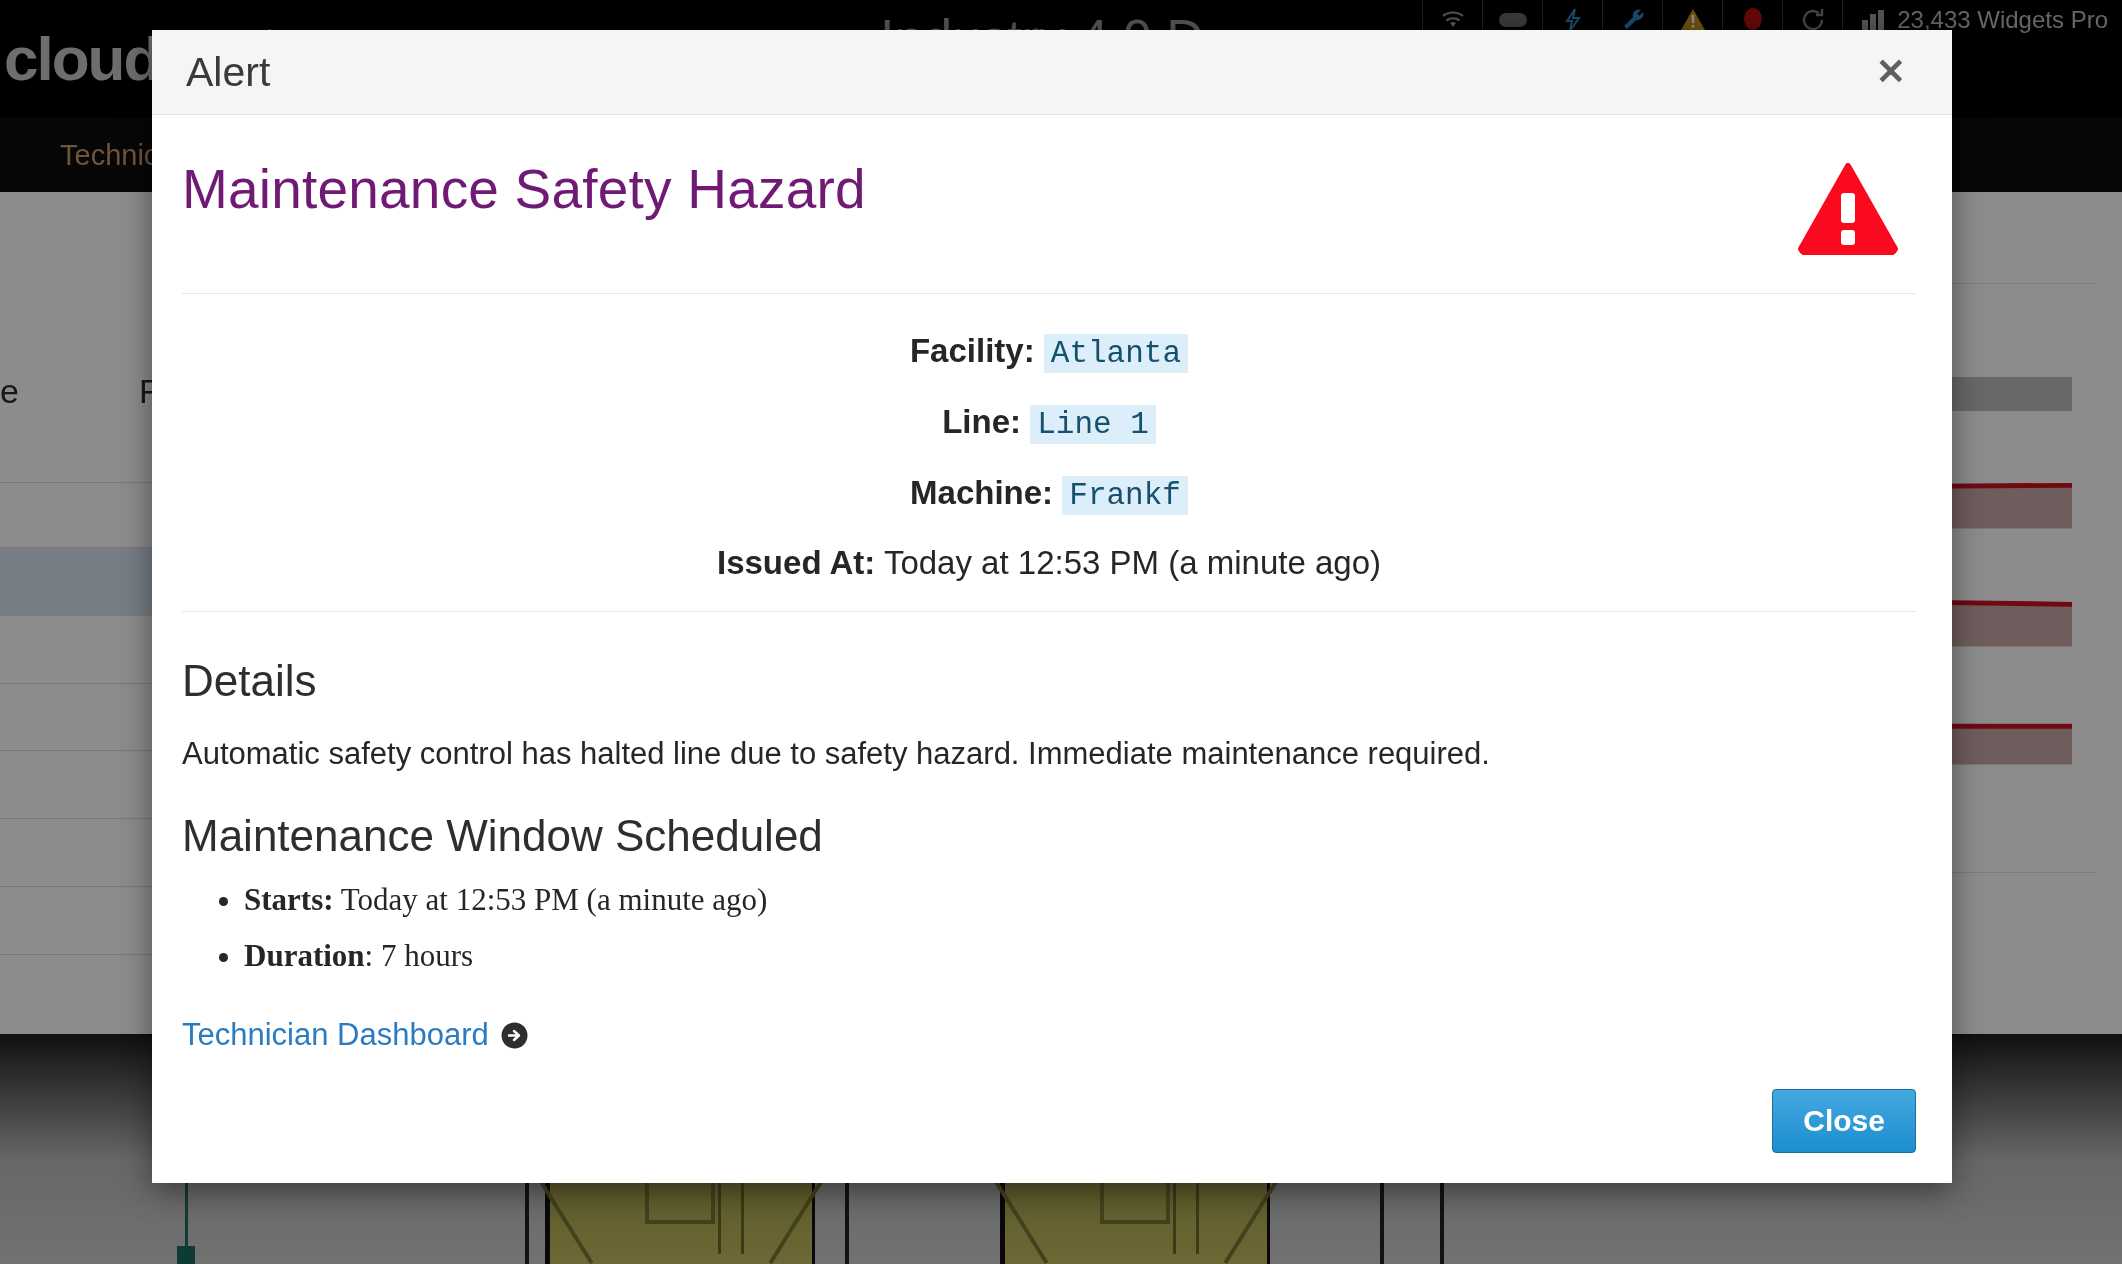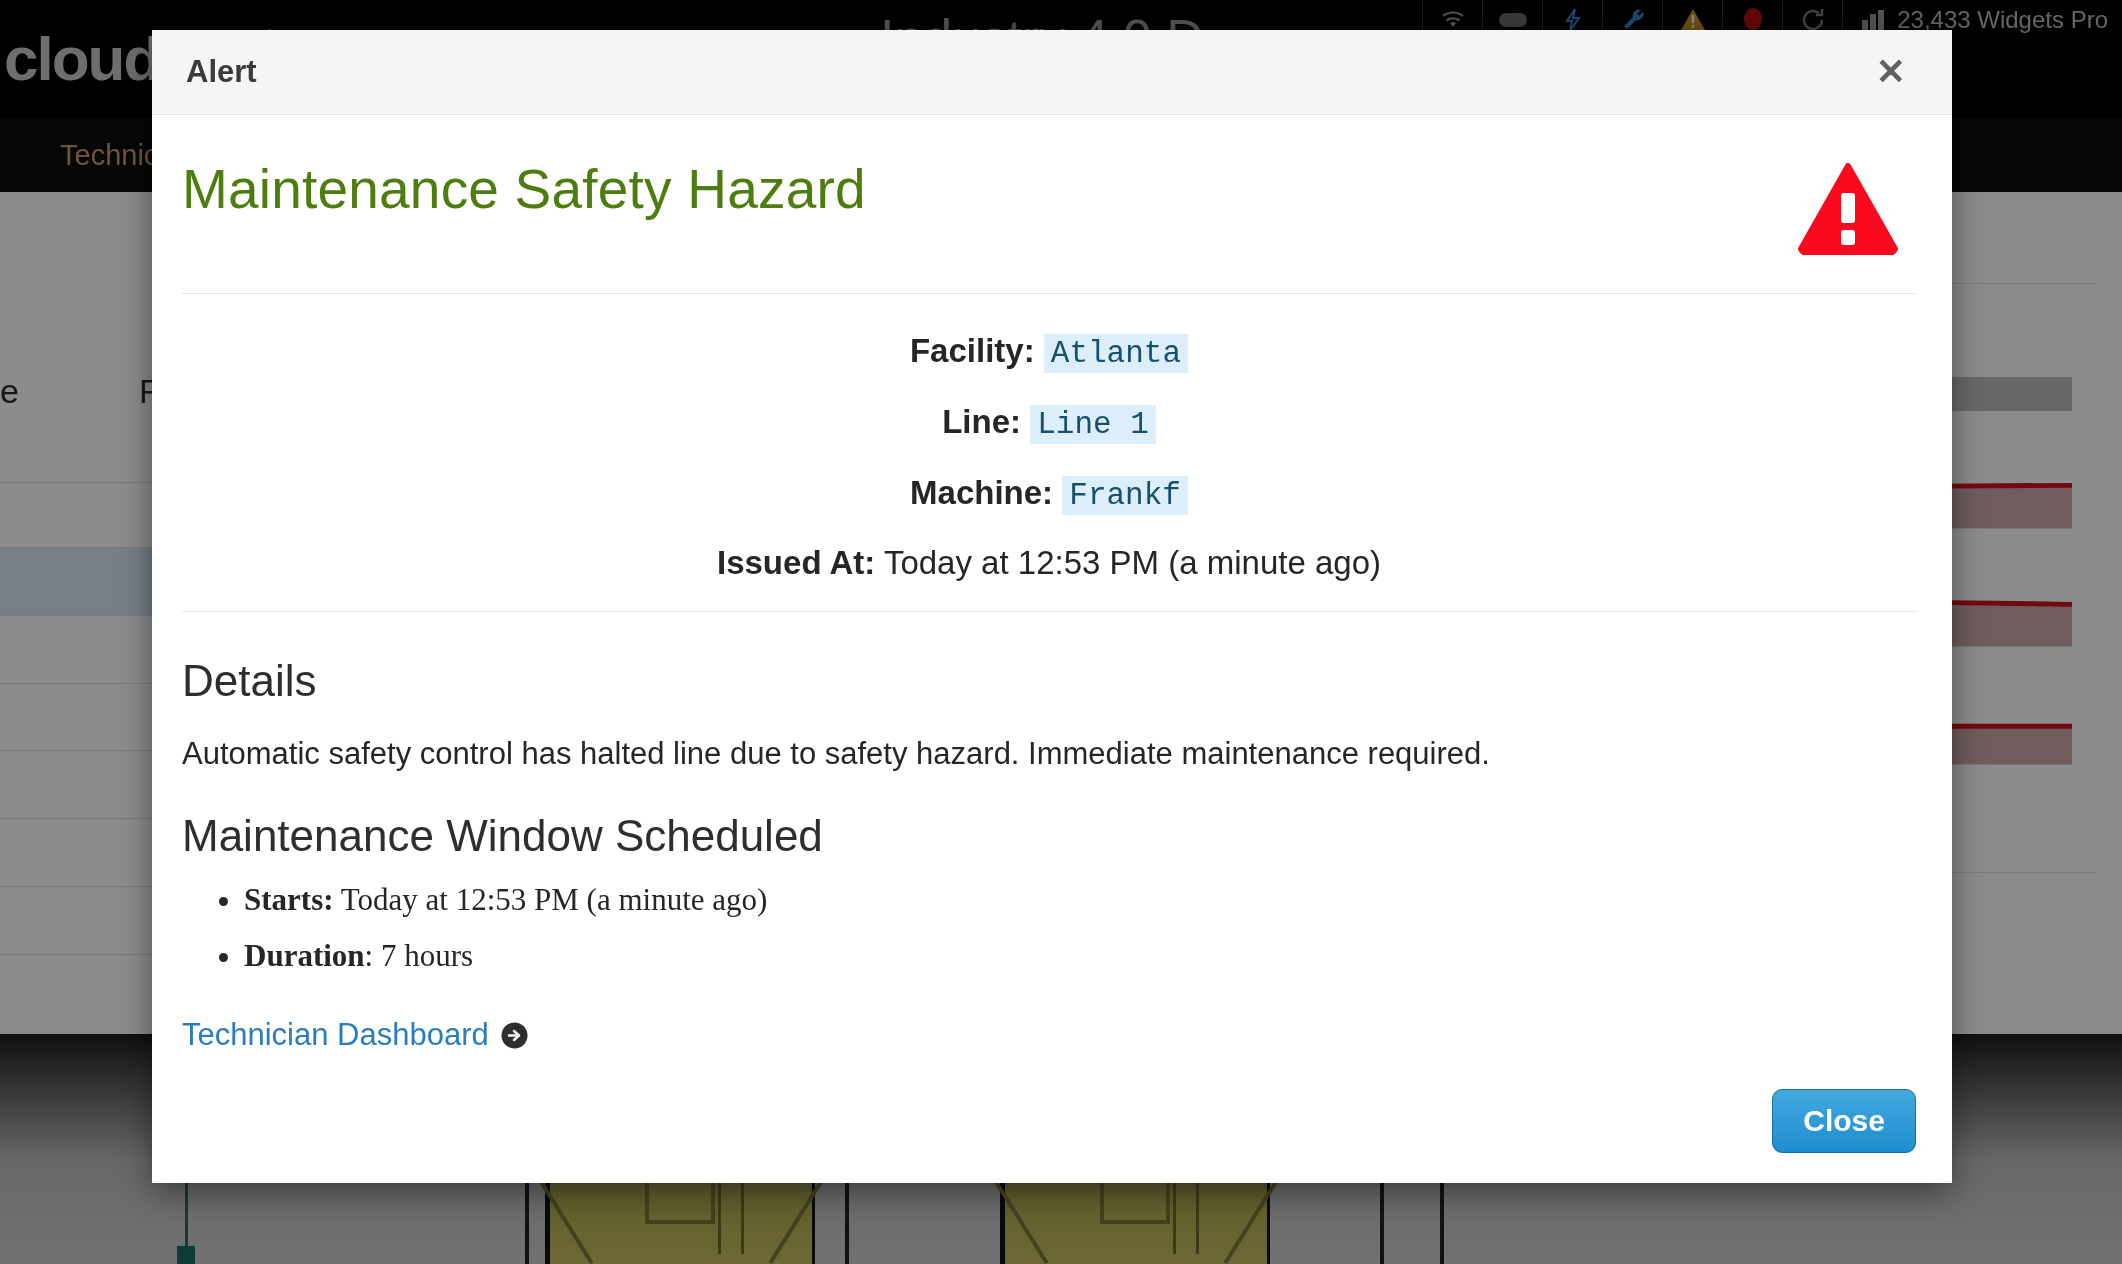--- a/index.html
+++ b/index.html
@@ -322,22 +322,22 @@
     height: 85px;
     background: #f5f5f5;
     border-bottom: 1px solid #e3e3e3;
     display: flex;
     align-items: center;
     justify-content: space-between;
     padding: 0 36px 0 34px;
     flex: 0 0 auto;
   }
   .modal-header-title {
-    font-size: 31px;
-    font-weight: 700;
+    font-size: 41px;
+    font-weight: 400;
     color: #3a3a3a;
   }
   .modal-close-x {
     font-size: 36px;
     color: #606060;
     line-height: 1;
     cursor: pointer;
     font-weight: 700;
     padding: 6px 10px;
   }
@@ -351,21 +351,21 @@
 
   .alert-title-row {
     display: flex;
     align-items: flex-start;
     justify-content: space-between;
     padding-right: 6px;
   }
   .alert-title {
     font-size: 55px;
     font-weight: 400;
-    color: #4d7c0f;
+    color: #701a75;
     line-height: 1.25;
     letter-spacing: 0.2px;
   }
   .warn-icon { flex: 0 0 auto; margin-top: 8px; margin-right: 12px; }
 
   .hr {
     border: 0;
     border-top: 1px solid #e6e6e6;
     margin: 34px 0 0 0;
   }
@@ -435,21 +435,21 @@
 
   .modal-footer {
     flex: 0 0 auto;
     padding: 0 36px 30px 36px;
     display: flex;
     justify-content: flex-end;
   }
   .close-btn {
     background: linear-gradient(180deg, #44a8e0 0%, #1d8ecf 100%);
     border: 1px solid #1a6f9e;
-    border-radius: 10px;
+    border-radius: 4px;
     color: #ffffff;
     font-size: 30px;
     font-weight: 700;
     padding: 14px 30px;
     cursor: pointer;
     font-family: "Liberation Sans", sans-serif;
   }
 </style>
 </head>
 <body>

